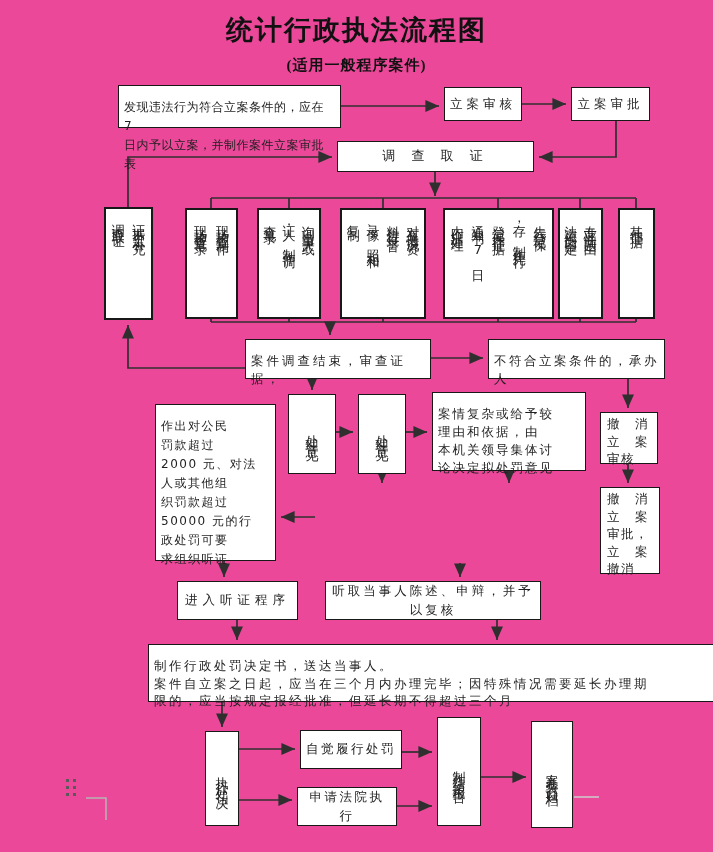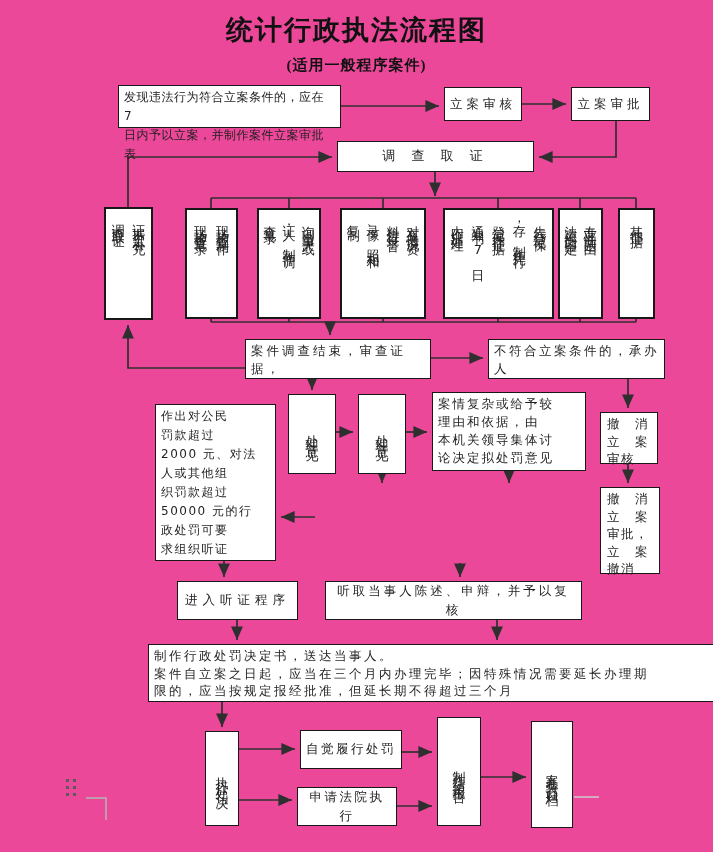--- a/index.html
+++ b/index.html
@@ -1,20 +1,20 @@
 <!DOCTYPE html>
 <html><head>
 <meta charset="utf-8">
 <style>
   html,body{margin:0;padding:0;background:#ffffff;}
   #stage{position:relative;width:713px;height:852px;background:#ec4899;overflow:hidden;
          font-family:"DejaVu Sans","Liberation Sans",sans-serif;color:#1f1f1f;}
   #wires{position:absolute;left:0;top:0;width:713px;height:852px;z-index:0;}
   .box{position:absolute;box-sizing:border-box;border:1.5px solid #181818;background:#fff;
-       z-index:1;font-size:12.5px;line-height:18.5px;letter-spacing:1.5px;padding:2px 5px;}
+       z-index:1;font-size:12.5px;line-height:18.5px;letter-spacing:1.5px;padding:12px 5px;}
   .thick{border-width:2px;}
   .center{display:flex;align-items:center;justify-content:center;text-align:center;}
   .lines{display:flex;flex-direction:column;justify-content:flex-start;}
   .vbox{display:flex;flex-direction:row-reverse;justify-content:space-evenly;
         align-items:flex-start;padding:5px 1px;}
   .vcol{writing-mode:vertical-rl;text-orientation:upright;font-size:13px;
         letter-spacing:3.5px;line-height:19px;}
   .vcenter{align-items:center;}
   .title{position:absolute;left:0;top:12px;width:713px;text-align:center;font-weight:bold;
          font-size:27px;letter-spacing:2px;color:#111;}
@@ -173,21 +173,21 @@
 
   <div class="box lines lh17" style="left:600px;top:487px;width:60px;height:87px;padding:2px 6px;">
     <div>撤　消</div>
     <div>立　案</div>
     <div>审批，</div>
     <div>立　案</div>
     <div>撤消</div>
   </div>
 
   <div class="box center ls5" style="left:177px;top:581px;width:121px;height:39px;">进入听证程序</div>
-  <div class="box center ls3" style="left:325px;top:581px;width:257px;height:39px;">听取当事人陈述、申辩，并予以复核</div>
+  <div class="box center ls3" style="left:325px;top:581px;width:216px;height:39px;">听取当事人陈述、申辩，并予以复核</div>
 
   <div class="box lines ls25" style="left:148px;top:644px;width:615px;height:58px;line-height:17.5px;">
     <div>制作行政处罚决定书，送达当事人。</div>
     <div>案件自立案之日起，应当在三个月内办理完毕；因特殊情况需要延长办理期</div>
     <div>限的，应当按规定报经批准，但延长期不得超过三个月</div>
   </div>
 
   <div class="box vbox vcenter" style="left:205px;top:731px;width:34px;height:95px;">
     <span class="vcol lsv5">执行处罚决</span>
   </div>

